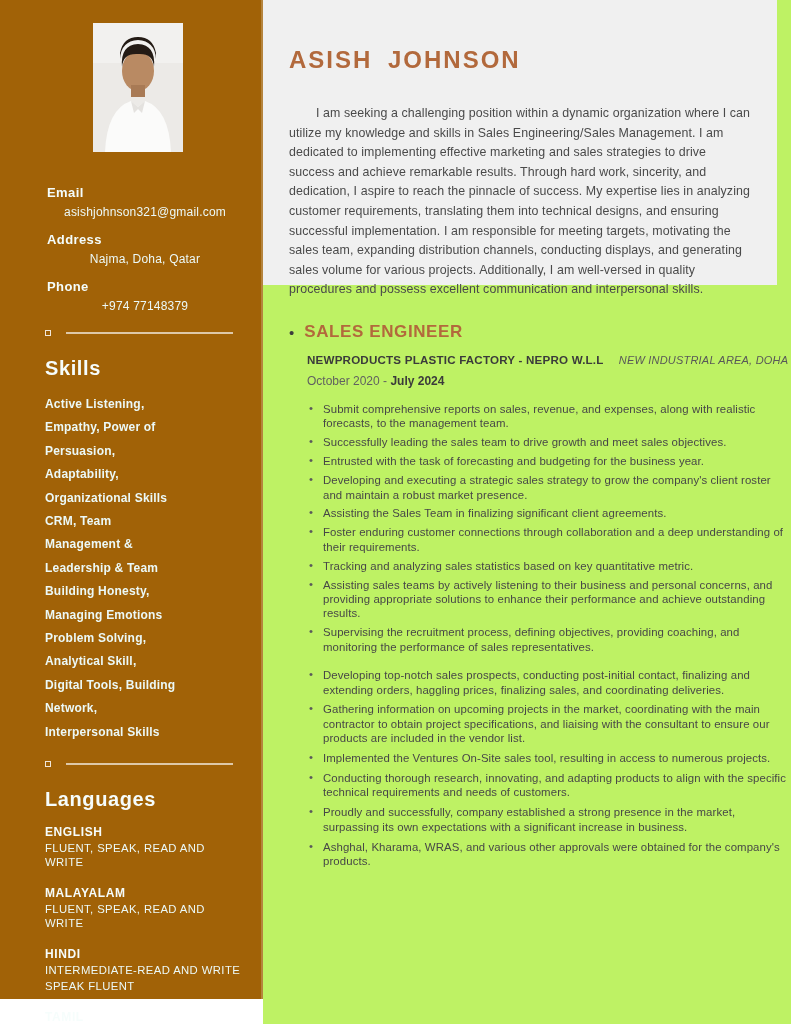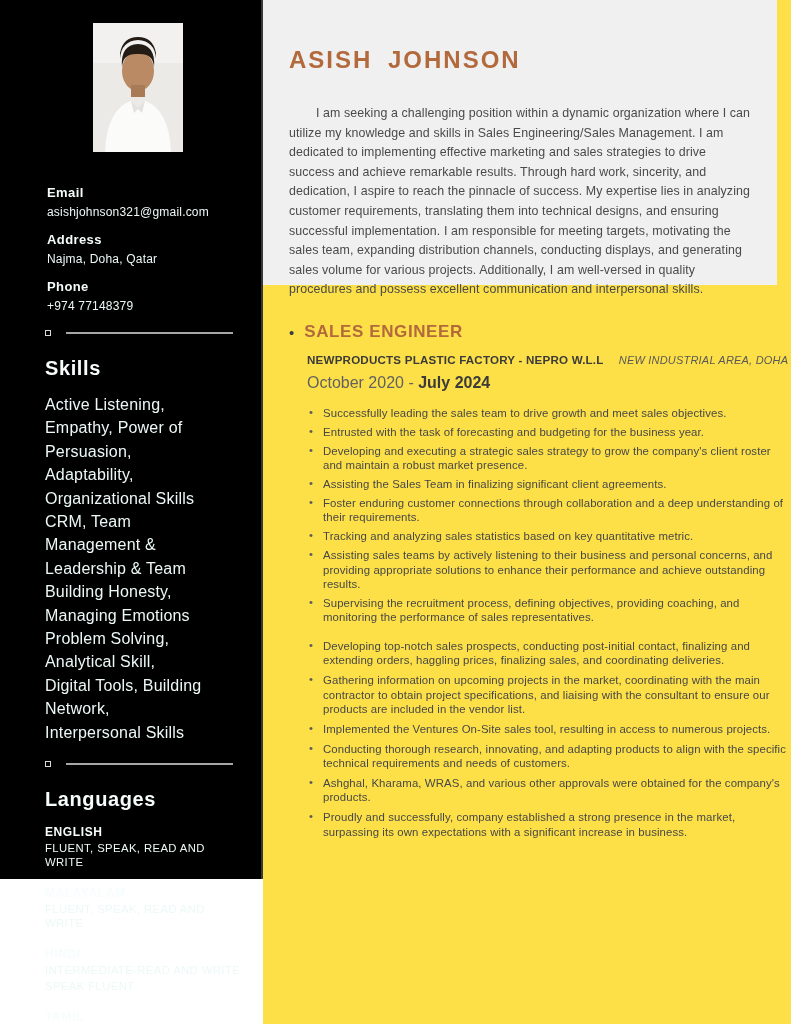--- a/index.html
+++ b/index.html
@@ -6,63 +6,63 @@
   body {
     width: 791px; height: 1024px;
     background: #ffffff;
     font-family: "Liberation Sans", sans-serif;
     overflow: hidden;
   }
   .page { display: flex; width: 791px; height: 1024px; }
 
   
   .sidebar {
-    width: 263px; min-width: 263px; height: 879px;
-    background: #000000;
+    width: 263px; min-width: 263px; height: 999px;
+    background: #a16207;
     color: #ecf9f7;
     box-sizing: border-box;
     border-right: 2px solid rgba(255,255,255,0.22);
   }
   .photo-frame {
     width: 90px; height: 129px;
     margin: 23px 0 0 93px;
     background: #e9e8e6;
     overflow: hidden;
   }
   .photo-frame svg { display: block; }
 
   .contact { padding: 20px 18px 0 47px; }
   .contact-label {
     font-weight: bold; font-size: 13px; letter-spacing: 0.4px;
     color: #f4fdfc; margin-top: 13px;
   }
-  .contact-value { font-size: 12px; margin-top: 5px; letter-spacing: 0.2px; }
+  .contact-value { font-size: 12px; margin-top: 5px; letter-spacing: 0.2px; text-align: center; }
 
   .divider {
     display: flex; align-items: center; gap: 15px;
     margin: 17px 28px 0 45px;
   }
   .divider .sq { width: 4px; height: 4px; border: 1px solid rgba(255,255,255,0.85); }
   .divider .line { flex: 1; height: 2px; background: rgba(255,255,255,0.65); }
 
   .section-heading {
     font-size: 20px; font-weight: bold; letter-spacing: 0.6px;
     color: #f6fdfc; margin: 21px 0 0 45px;
   }
-  .skills-list { margin: 13px 18px 0 45px; font-size: 16px; letter-spacing: 0.2px; }
+  .skills-list { margin: 13px 18px 0 45px; font-size: 12px; letter-spacing: 0.2px; font-weight: bold; }
   .skill-item { line-height: 23.4px; }
 
   .lang-list { margin: 14px 18px 0 45px; }
   .lang-item { margin-bottom: 17px; }
   .lang-name { font-weight: bold; font-size: 12px; letter-spacing: 0.6px; color: #f6fdfc; }
   .lang-line { font-size: 11.3px; line-height: 14px; margin-top: 2px; letter-spacing: 0.4px; }
   .lang-line:empty { display: none; margin: 0; }
 
   
-  .main { flex: 1; box-sizing: border-box; background: #fde047; }
+  .main { flex: 1; box-sizing: border-box; background: #bef264; }
   .summary-box {
     background: #f0f0f0;
     height: 285px; box-sizing: border-box;
     margin-right: 14px;
     padding: 46px 24px 0 26px;
   }
   .name {
     margin: 0; font-size: 24px; font-weight: bold;
     color: #b2693c; letter-spacing: 2px; word-spacing: 7px;
   }
@@ -81,21 +81,21 @@
   .job-bullet { color: #3d3d3d; font-size: 15px; line-height: 1; }
   .job-title {
     font-size: 17px; font-weight: bold; color: #b2693c; letter-spacing: 0.6px;
   }
   .company-row { margin: 11px 0 0 18px; font-size: 11.6px; }
   .company { font-weight: bold; color: #3b3b3b; letter-spacing: 0.2px; }
   .location {
     font-style: italic; font-size: 11px; color: #585858;
     margin-left: 12px; letter-spacing: 0.2px;
   }
-  .date-row { margin: 8px 0 0 18px; font-size: 16px; color: #616161; }
+  .date-row { margin: 8px 0 0 18px; font-size: 12px; color: #616161; }
   .date-end { font-weight: bold; color: #3b3b3b; }
 
   .duties {
     list-style: none; margin: 14px 0 0 18px; padding: 0;
     font-size: 11.4px; line-height: 14.4px; color: #474747;
     max-width: 482px; letter-spacing: 0.1px;
   }
   .duties li { position: relative; padding-left: 16px; margin-bottom: 4.5px; }
   .duties li::before { content: "\2022"; position: absolute; left: 2px; top: -1px; color: #5a5a5a; }
   .duties.group2 { }
@@ -208,36 +208,37 @@
           <span class="company">NEWPRODUCTS PLASTIC FACTORY - NEPRO W.L.L</span>
           <span class="location">NEW INDUSTRIAL AREA, DOHA</span>
         </div>
         <div class="date-row">
           <span class="date-start">October 2020 - </span>
           <span class="date-end">July 2024</span>
         </div>
 
         <ul class="duties group1">
 
+        <li class="duty">Submit comprehensive reports on sales, revenue, and expenses, along with realistic forecasts, to the management team.</li>
             <li class="duty">Successfully leading the sales team to drive growth and meet sales objectives.</li>
             <li class="duty">Entrusted with the task of forecasting and budgeting for the business year.</li>
             <li class="duty">Developing and executing a strategic sales strategy to grow the company's client roster and maintain a robust market presence.</li>
             <li class="duty">Assisting the Sales Team in finalizing significant client agreements.</li>
             <li class="duty">Foster enduring customer connections through collaboration and a deep understanding of their requirements.</li>
             <li class="duty">Tracking and analyzing sales statistics based on key quantitative metric.</li>
             <li class="duty">Assisting sales teams by actively listening to their business and personal concerns, and providing appropriate solutions to enhance their performance and achieve outstanding results.</li>
             <li class="duty">Supervising the recruitment process, defining objectives, providing coaching, and monitoring the performance of sales representatives.</li>
           </ul>
 
         <ul class="duties group2">
 
         <li class="duty">Developing top-notch sales prospects, conducting post-initial contact, finalizing and extending orders, haggling prices, finalizing sales, and coordinating deliveries.</li>
             <li class="duty">Gathering information on upcoming projects in the market, coordinating with the main contractor to obtain project specifications, and liaising with the consultant to ensure our products are included in the vendor list.</li>
             <li class="duty">Implemented the Ventures On-Site sales tool, resulting in access to numerous projects.</li>
             <li class="duty">Conducting thorough research, innovating, and adapting products to align with the specific technical requirements and needs of customers.</li>
+            <li class="duty">Proudly and successfully, company established a strong presence in the market, surpassing its own expectations with a significant increase in business.</li>
             <li class="duty">Ashghal, Kharama, WRAS, and various other approvals were obtained for the company's products.</li>
-            <li class="duty">Proudly and successfully, company established a strong presence in the market, surpassing its own expectations with a significant increase in business.</li>
           </ul>
       </div>
     </section>
 
   </main>
 </div>
 
 </body></html>

